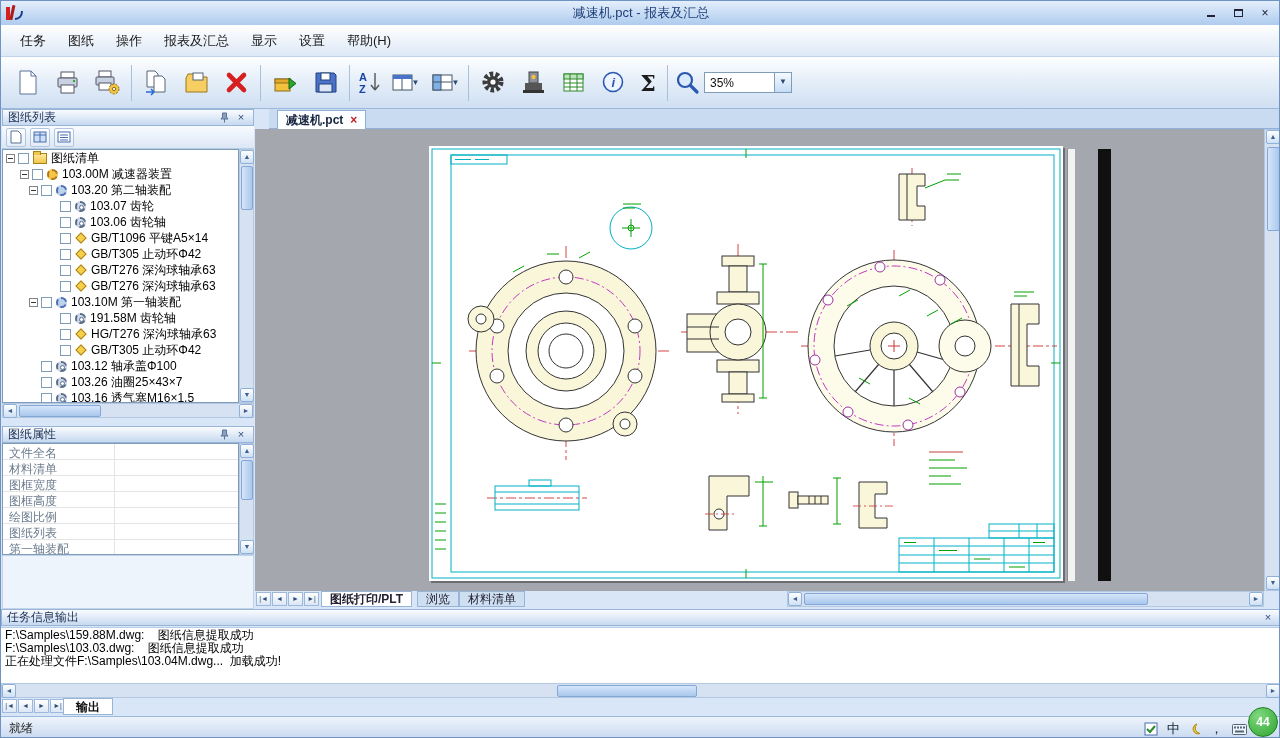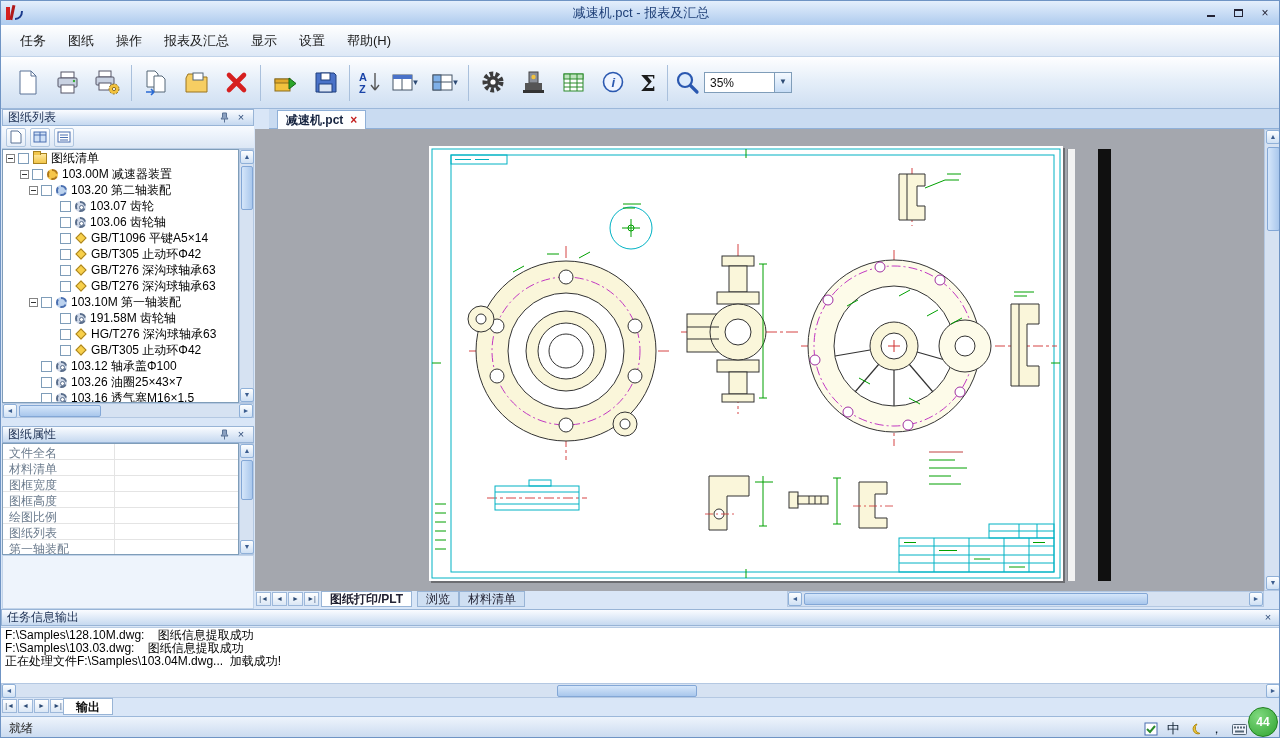--- a/index.html
+++ b/index.html
@@ -733,21 +733,21 @@
       <span class="sb-btn" style="right:0;top:0">►</span>
     </div>
   </div>
 
   <div class="phead" id="out-head">
     <span>任务信息输出</span>
     <span class="spacer"></span>
     <span class="hbtn">×</span>
   </div>
   <div id="log">
-    <div class="logline">F:\Samples\128.10M.dwg:    图纸信息提取成功</div>
+    <div class="logline">F:\Samples\159.88M.dwg:    图纸信息提取成功</div>
     <div class="logline">F:\Samples\103.03.dwg:    图纸信息提取成功</div>
     <div class="logline">正在处理文件F:\Samples\103.04M.dwg...  加载成功!</div>
   </div>
   <div class="sb h" style="left:0;top:682px;width:1280px;height:15px">
     <span class="sb-btn" style="left:0;top:0">◄</span>
     <span class="sb-thumb" style="left:555px;top:1px;width:140px;height:12px"></span>
     <span class="sb-btn" style="right:0;top:0">►</span>
   </div>
   <div id="statusbar">
     <span id="status-text">就绪</span>

